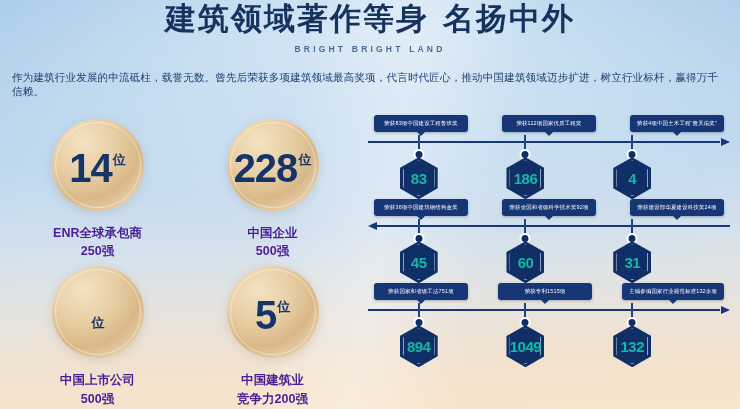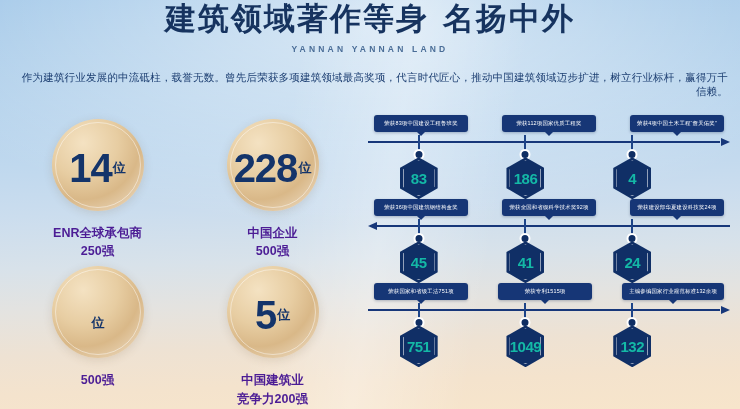--- a/index.html
+++ b/index.html
@@ -33,42 +33,42 @@
     font-size:31px; font-weight:bold; color:#16335f;
     letter-spacing:2px; line-height:1.25;
   }
   .title .gap { display:inline-block; width:14px; }
   .subtitle-en {
     margin-top:5px; font-size:8.5px; color:#4a6d97;
     letter-spacing:3.2px; font-weight:bold;
   }
   .lede {
     margin-top:16px; font-size:10.5px; color:#1d3f72;
-    text-align:right; line-height:1.4; letter-spacing:0.2px;
+    text-align:left; line-height:1.4; letter-spacing:0.2px;
     padding:0 12px;
   }
 
   
   .content { position:relative; z-index:2; display:flex; padding:14px 10px 0 10px; }
   .stats { width:350px; display:flex; flex-wrap:wrap; }
   .stat { width:50%; text-align:center; margin-top:6px; }
   .circle {
     width:92px; height:92px; border-radius:50%;
     margin:0 auto; position:relative;
     background:
       radial-gradient(circle at 34% 26%, #f4e2c2 0%, #e7cda2 38%, #d9b888 62%, #e6cfae 82%, #f2e4cf 100%);
     box-shadow:0 2px 10px rgba(120,90,50,0.16);
     display:flex; align-items:flex-end; justify-content:center;
   }
   .circle::after {
     content:""; position:absolute; inset:3px; border-radius:50%;
     border:1px solid rgba(255,255,255,0.45);
   }
   .num-wrap {
-    display:flex; align-items:center; justify-content:center;
+    display:flex; align-items:flex-start; justify-content:center;
     position:relative; z-index:2; padding-bottom:26px;
   }
   .num { font-size:40px; font-weight:bold; color:#14346a; line-height:0.85; letter-spacing:-1px; }
   .unit { font-size:13px; font-weight:bold; color:#14346a; margin-left:1px; }
   .stat-label {
     margin-top:13px; font-size:12.5px; color:#4c1d95; font-weight:bold;
     line-height:1.45;
   }
 
   
@@ -128,21 +128,21 @@
 </style>
 </head>
 <body>
 
 <div class="sheen"></div>
 
 <div class="header">
   <div class="title">
     <span>建筑领域著作等身</span><span class="gap"></span><span>名扬中外</span>
   </div>
-  <div class="subtitle-en">YANNAN YANNAN LAND</div>
+  <div class="subtitle-en">BRIGHT BRIGHT LAND</div>
   <div class="lede">作为建筑行业发展的中流砥柱，载誉无数。曾先后荣获多项建筑领域最高奖项，代言时代匠心，推动中国建筑领域迈步扩进，树立行业标杆，赢得万千信赖。</div>
 </div>
 
 <div class="content">
 
   <div class="stats">
     <div class="stat">
       <div class="circle">
         <div class="num-wrap">
           <span class="num">14</span>
@@ -168,20 +168,21 @@
       </div>
     </div>
 
     <div class="stat">
       <div class="circle">
         <div class="num-wrap">
           <span class="unit">位</span>
         </div>
       </div>
       <div class="stat-label">
+        <div>中国上市公司</div>
         <div>500强</div>
       </div>
     </div>
 
     <div class="stat">
       <div class="circle">
         <div class="num-wrap">
           <span class="num">5</span>
           <span class="unit">位</span>
         </div>
@@ -241,47 +242,47 @@
         <div class="stem" style="left:14%"></div>
         <div class="node" style="left:14%"></div>
         <div class="hex" style="left:14%">
           <span class="inner"></span>
           <span class="hv">45</span>
         </div>
         <div class="stem" style="left:43.5%"></div>
         <div class="node" style="left:43.5%"></div>
         <div class="hex" style="left:43.5%">
           <span class="inner"></span>
-          <span class="hv">41</span>
+          <span class="hv">60</span>
         </div>
         <div class="stem" style="left:73%"></div>
         <div class="node" style="left:73%"></div>
         <div class="hex" style="left:73%">
           <span class="inner"></span>
-          <span class="hv">24</span>
+          <span class="hv">31</span>
         </div>
       </div>
     </div>
 
     <div class="tl-row">
       <div class="cards">
         <div class="card">荣获国家和省级工法751项</div>
         <div class="card">荣获专利1515项</div>
         <div class="card">主编参编国家行业规范标准132余项</div>
       </div>
       <div class="axis">
         <div class="axis-line"></div>
         <div class="axis-arrow right"></div>
       </div>
       <div class="stems">
         <div class="stem" style="left:14%"></div>
         <div class="node" style="left:14%"></div>
         <div class="hex" style="left:14%">
           <span class="inner"></span>
-          <span class="hv">751</span>
+          <span class="hv">894</span>
         </div>
         <div class="stem" style="left:43.5%"></div>
         <div class="node" style="left:43.5%"></div>
         <div class="hex" style="left:43.5%">
           <span class="inner"></span>
           <span class="hv">1049</span>
         </div>
         <div class="stem" style="left:73%"></div>
         <div class="node" style="left:73%"></div>
         <div class="hex" style="left:73%">

